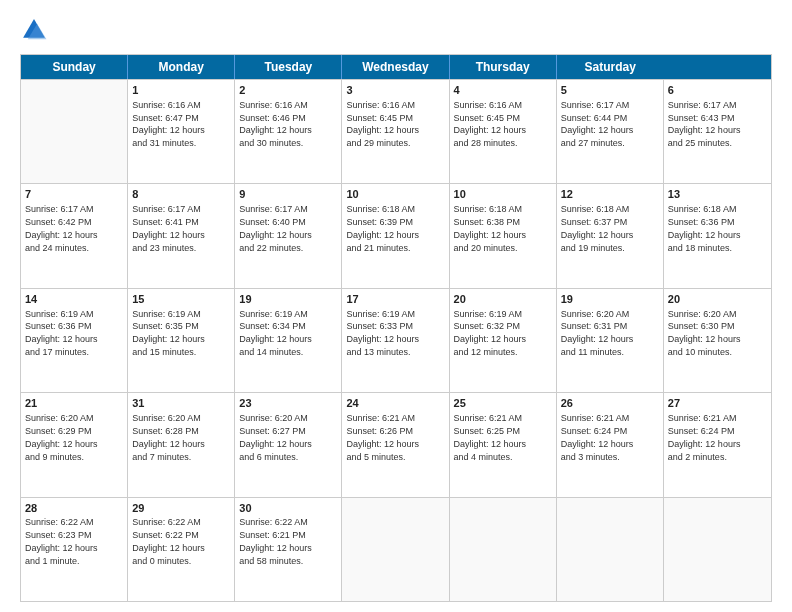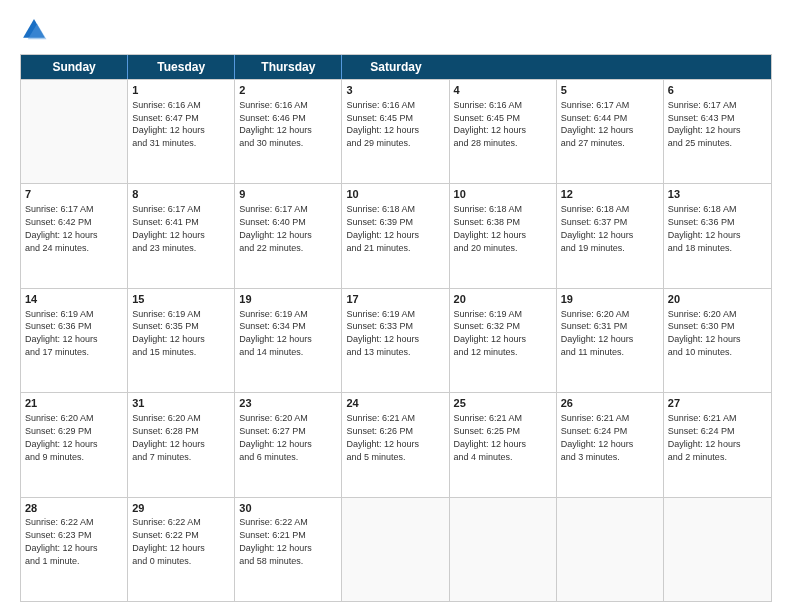--- a/index.html
+++ b/index.html
@@ -55,21 +55,21 @@
     }
     .calendar {
       flex: 1;
       display: flex;
       flex-direction: column;
       border: 1px solid #ccc;
     }
     .cal-header-row {
       display: grid;
       grid-template-columns: repeat(7, 1fr);
-      background: #0c4a6e;
+      background: #0369a1;
     }
     .cal-header-cell {
       color: #fff;
       font-size: 12px;
       font-weight: bold;
       text-align: center;
       padding: 5px 2px;
       border-right: 1px solid #5599dd;
     }
     .cal-header-cell:last-child { border-right: none; }
@@ -125,21 +125,23 @@
     </div>
     <div class="title-block">
       <div class="month-title"></div>
       <div class="location"></div>
     </div>
   </div>
 
   <div class="calendar">
     <div class="cal-header-row">
     <div class="cal-header-cell">Sunday</div>
+        <div class="cal-header-cell">Monday</div>
         <div class="cal-header-cell">Tuesday</div>
+        <div class="cal-header-cell">Wednesday</div>
         <div class="cal-header-cell">Thursday</div>
         <div class="cal-header-cell">Saturday</div>
       </div>
     <div class="cal-body">
     <div class="cal-row">
           <div class="cal-cell empty"></div>
           <div class="cal-cell"><span class="day-num">1</span><span class="cell-info">Sunrise: 6:16 AM<br>Sunset: 6:47 PM<br>Daylight: 12 hours<br>and 31 minutes.</span></div>
           <div class="cal-cell"><span class="day-num">2</span><span class="cell-info">Sunrise: 6:16 AM<br>Sunset: 6:46 PM<br>Daylight: 12 hours<br>and 30 minutes.</span></div>
           <div class="cal-cell"><span class="day-num">3</span><span class="cell-info">Sunrise: 6:16 AM<br>Sunset: 6:45 PM<br>Daylight: 12 hours<br>and 29 minutes.</span></div>
           <div class="cal-cell"><span class="day-num">4</span><span class="cell-info">Sunrise: 6:16 AM<br>Sunset: 6:45 PM<br>Daylight: 12 hours<br>and 28 minutes.</span></div>

